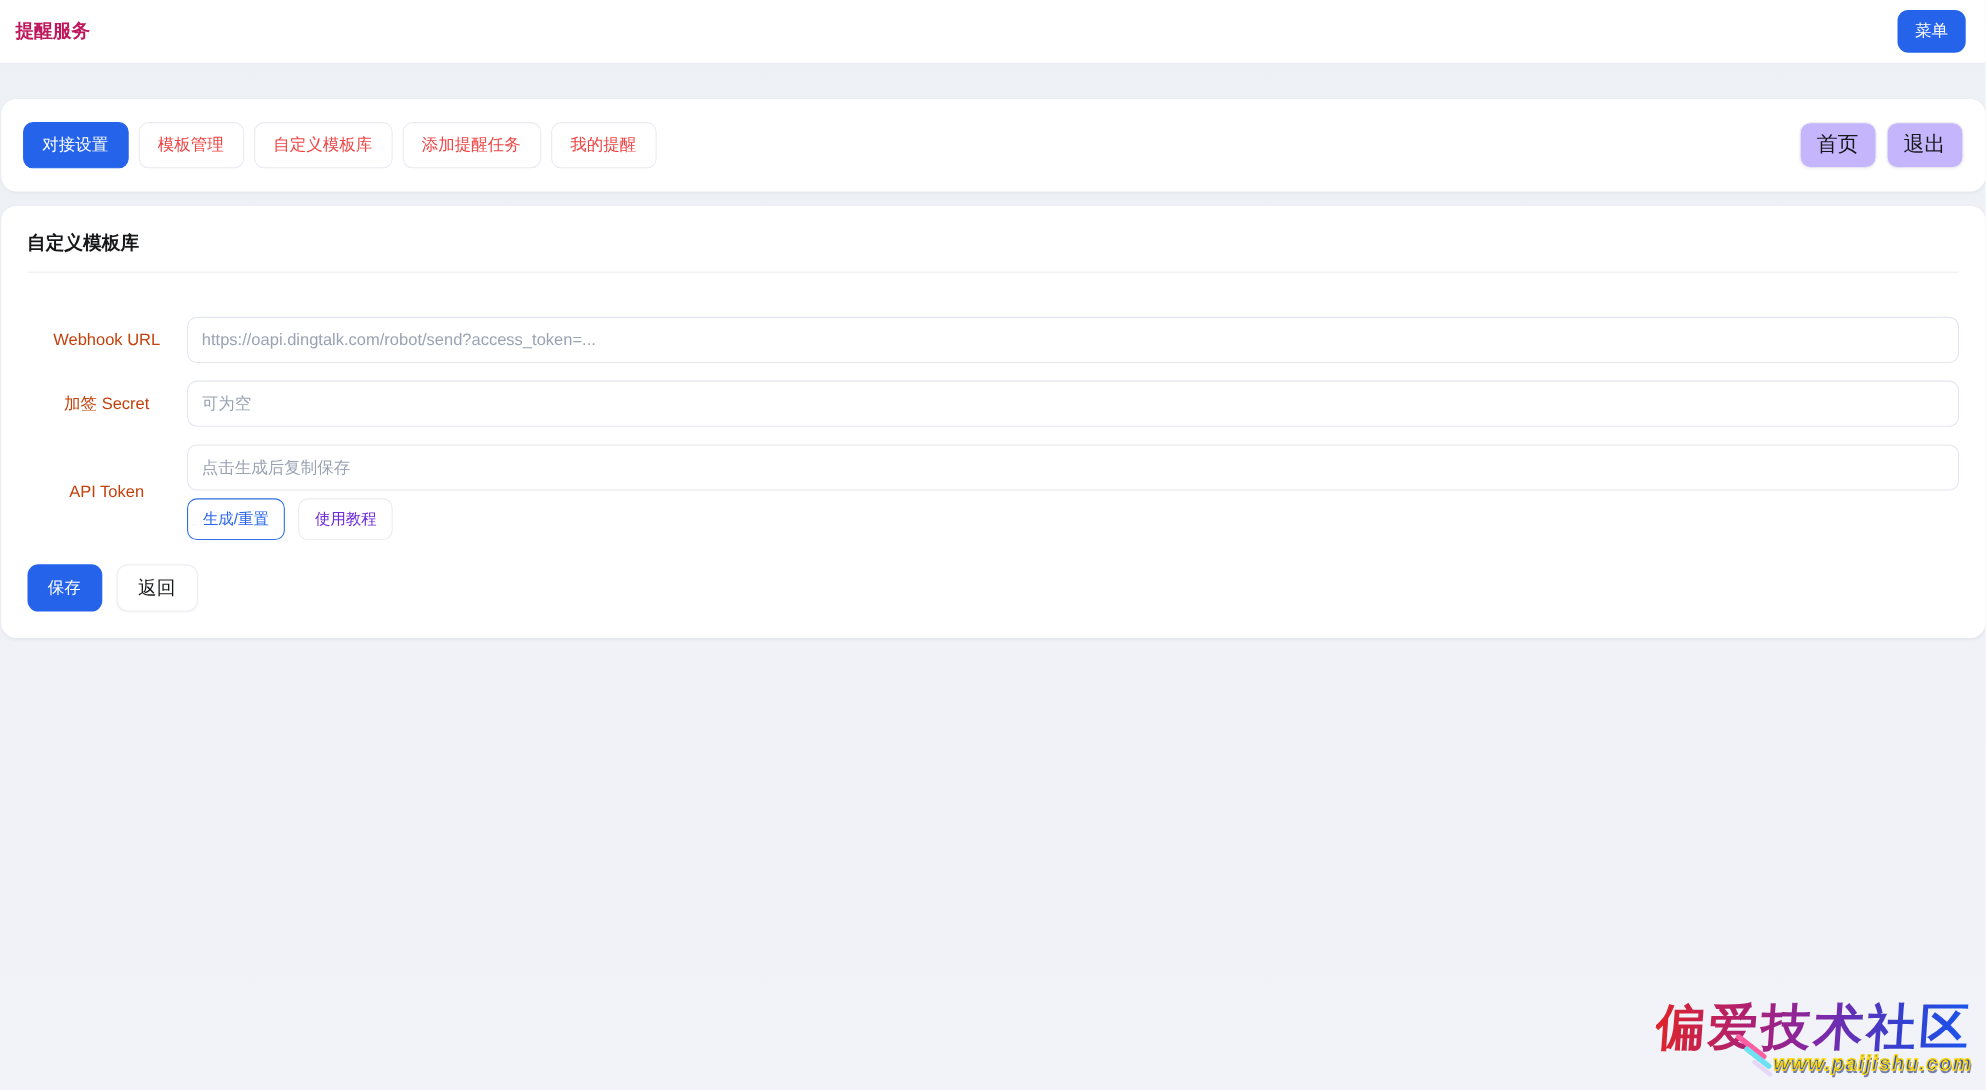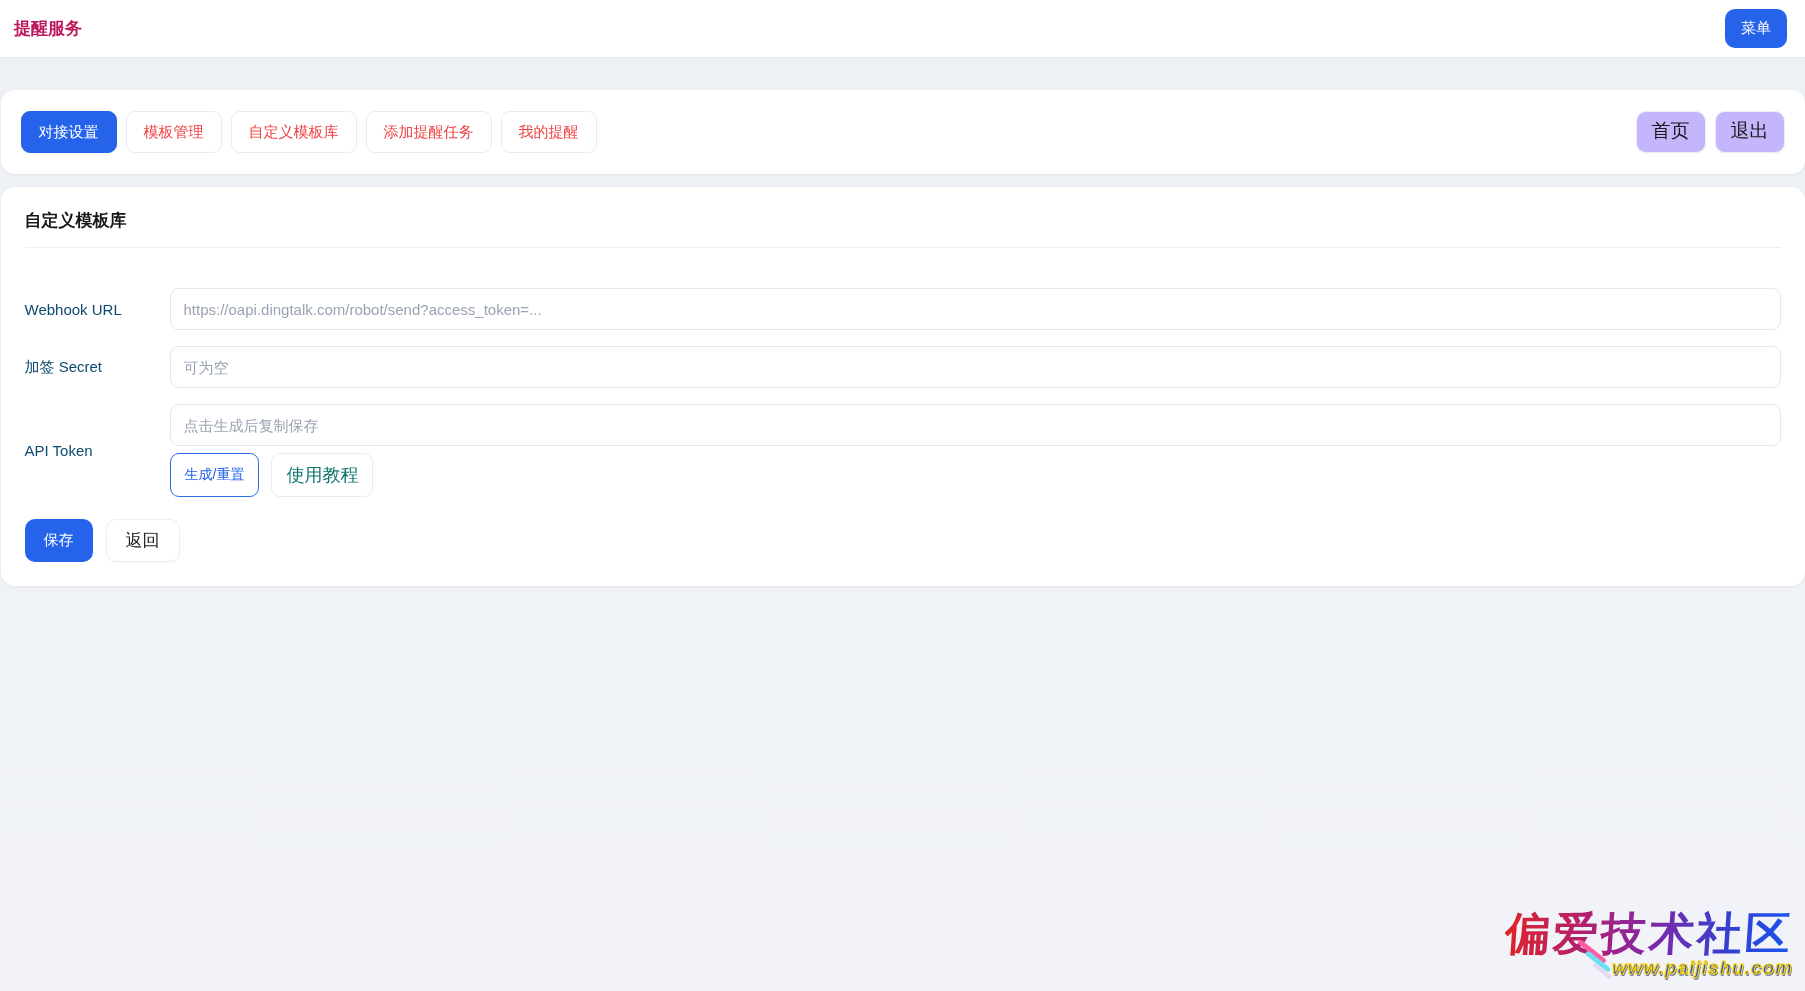--- a/index.html
+++ b/index.html
@@ -55,37 +55,37 @@
   }
 
   
   .form-card { margin-top:13px; padding:22px 24px 24px; }
   .form-title {
     font-size:17px; font-weight:bold; color:#17181a;
     padding-bottom:15px; border-bottom:1px solid #eceef3;
   }
   .form-row { display:flex; align-items:center; margin-top:16px; }
   .form-row.first { margin-top:40px; }
-  .form-label { width:145px; flex:none; color:#0c4a6e; font-size:15px; }
+  .form-label { width:145px; flex:none; color:#c2410c; font-size:15px;text-align:center; }
   .form-field { flex:1; min-width:0; }
   .text-input {
     width:100%; height:42px; border:1px solid #e3e6ee; border-radius:9px;
     padding:0 13px; font-size:15px; color:#7f1d1d; background:#fff;
     font-family:inherit; outline:none;
   }
   .text-input::placeholder { color:#9aa3b2; }
   .token-buttons { display:flex; gap:12px; margin-top:7px; }
   .btn-outline-primary {
     border:1px solid #2f6fe4; color:var(--primary); background:#fff;
     border-radius:9px; padding:9px 14px; font-size:14px; cursor:pointer;
     font-family:inherit;
   }
   .btn-plain {
-    border:1px solid #e9ebf1; color:#0f766e; background:#fff;
-    border-radius:9px; padding:9px 14px; font-size:18px; cursor:pointer;
+    border:1px solid #e9ebf1; color:#6d28d9; background:#fff;
+    border-radius:9px; padding:9px 14px; font-size:14px; cursor:pointer;
     font-family:inherit;
   }
   .action-row { margin-top:22px; display:flex; gap:13px; align-items:center; }
   .btn-primary {
     background:var(--primary); color:#fff; border:none; border-radius:10px;
     padding:12px 19px; font-size:15px; cursor:pointer; font-family:inherit;
   }
   .btn-back {
     background:#fff; border:1px solid #eceef3; color:#17181a;
     border-radius:10px; padding:9px 19px; font-size:17px; cursor:pointer;

